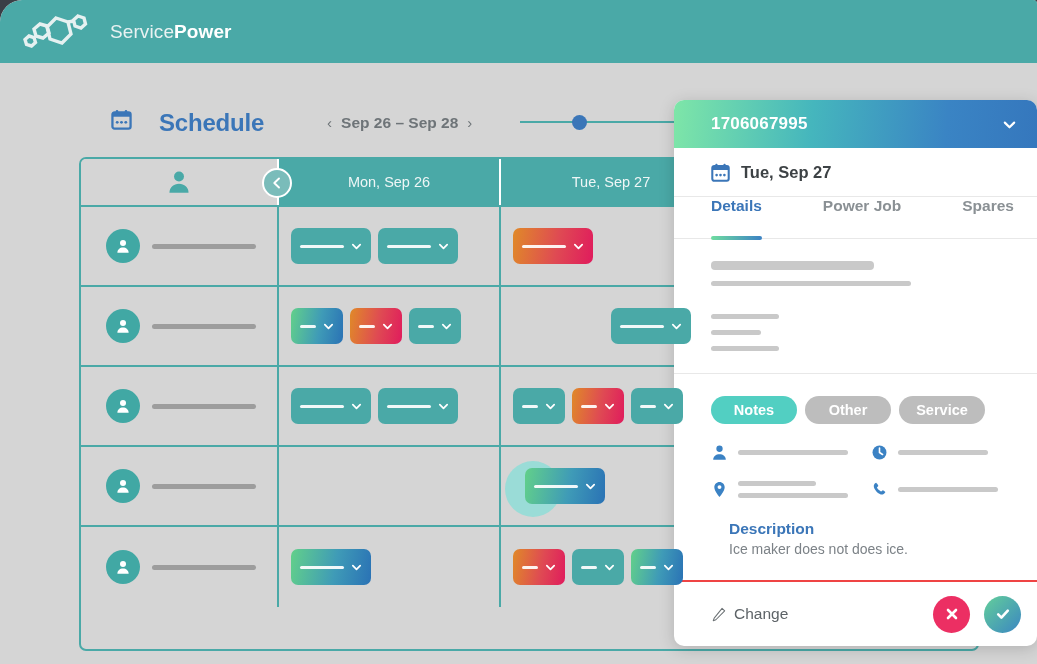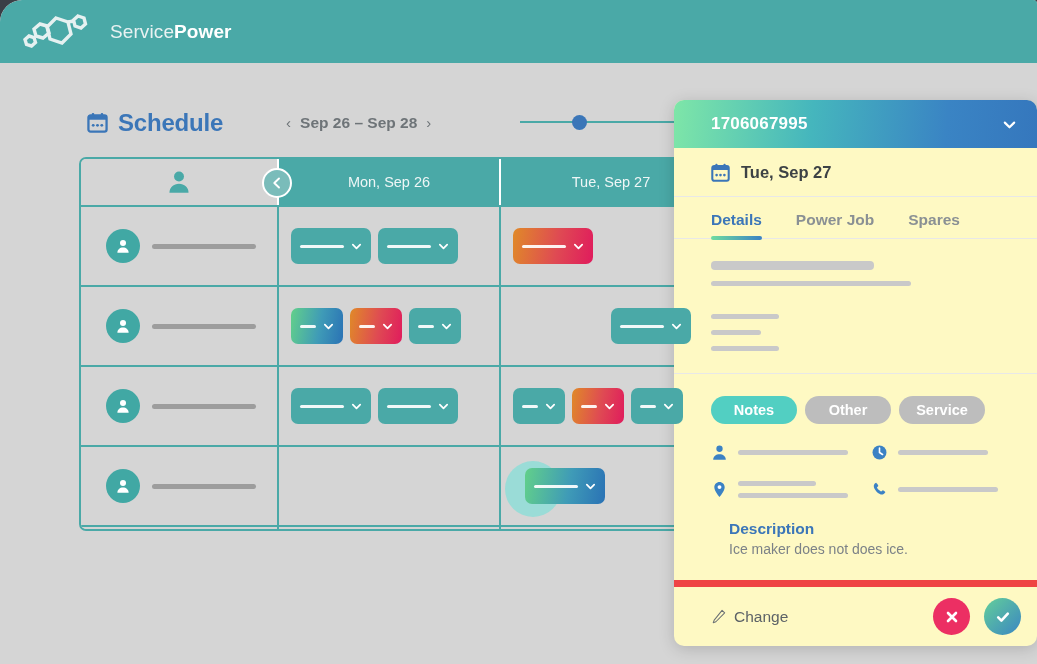--- a/index.html
+++ b/index.html
@@ -49,22 +49,22 @@
 
   
   .sched-header {
     position: absolute;
     left: 0; top: 100px;
     width: 700px; height: 45px;
     display: flex;
     align-items: center;
   }
   .sched-title-wrap {
-    display: flex; align-items: center; gap: 10px;
-    margin-left: 87px;
+    display: flex; gap: 27px;
+    margin-left: 111px;
   }
   .cal-icon { width: 21px; height: 21px; display:block; }
   .sched-title {
     font-size: 24px; font-weight: 700; color: #3b76b8;
     letter-spacing: -0.2px;
   }
   .date-nav {
     display: flex; align-items: center; gap: 9px;
     margin-left: 63px;
     color: #6e7478;
@@ -88,21 +88,21 @@
   .slider-knob {
     position: absolute; left: 52px; top: 2px;
     width: 15px; height: 15px; border-radius: 50%;
     background: #3b76b8;
   }
 
   
   .grid {
     position: absolute;
     left: 79px; top: 157px;
-    width: 900px; height: 374px;
+    width: 900px; height: 494px;
     border: 2px solid #4aa9a7;
     border-radius: 7px;
     overflow: hidden;
   }
   .grid-head {
     display: flex;
     height: 48px;
     border-bottom: 2px solid #4aa9a7;
   }
   .gh-res {
@@ -201,21 +201,21 @@
     background: #8fddd7;
     opacity: 0.85;
     z-index: 1;
   }
 
   
   .panel {
     position: absolute;
     left: 674px; top: 100px;
     width: 363px; height: 546px;
-    background: #fef9c3;
+    background: #ffffff;
     border-radius: 10px;
     box-shadow: 0 3px 16px rgba(0,0,0,0.17);
     overflow: hidden;
   }
   .panel-head {
     height: 48px;
     background: linear-gradient(95deg, #7ee6a8 0%, #45b6bd 38%, #3a84c4 75%, #3577bd 100%);
     display: flex; align-items: center;
     padding: 0 20px 0 37px;
     color: #ffffff;
@@ -229,24 +229,23 @@
     display: flex; align-items: center; gap: 11px;
     padding-left: 37px;
     border-bottom: 1px solid #e8e8e8;
   }
   .panel-date .cal-icon2 { width: 19px; height: 19px; display:block; }
   .panel-date-text { font-size: 16.5px; font-weight: 700; color: #3d4245; }
 
   .tabs {
     display: flex;
     padding-left: 37px;
-    gap: 34px;
+    gap: 61px;
     border-bottom: 1px solid #e8e8e8;
     height: 42px;
-    align-items: flex-end;
   }
   .tab {
     font-size: 15.5px;
     color: #8a9094;
     font-weight: 700;
     padding-bottom: 9px;
     cursor: pointer;
     position: relative;
   }
   .tab.active { color: #3b76b8; }
@@ -301,21 +300,21 @@
   .ib-90  { width: 90px; }
 
   .desc { padding: 22px 0 0 37px; margin-left: 18px; }
   .desc-title { font-size: 15.5px; font-weight: 700; color: #3b76b8; margin-bottom: 3px; }
   .desc-text { font-size: 14px; color: #7c8287; }
 
   .panel-footer {
     position: absolute;
     left: 0; bottom: 0;
     width: 363px; height: 66px;
-    border-top: 7px solid #ef4444;
+    border-top: 2px solid #ef4444;
     display: flex; align-items: center;
     padding: 0 16px 0 37px;
   }
   .change-btn {
     display: flex; align-items: center; gap: 8px;
     font-size: 15.5px; color: #5d6367; font-weight: 400;
     cursor: pointer;
   }
   .change-btn svg { width: 15px; height: 15px; display:block; }
   .footer-actions { margin-left: auto; display: flex; gap: 14px; }

